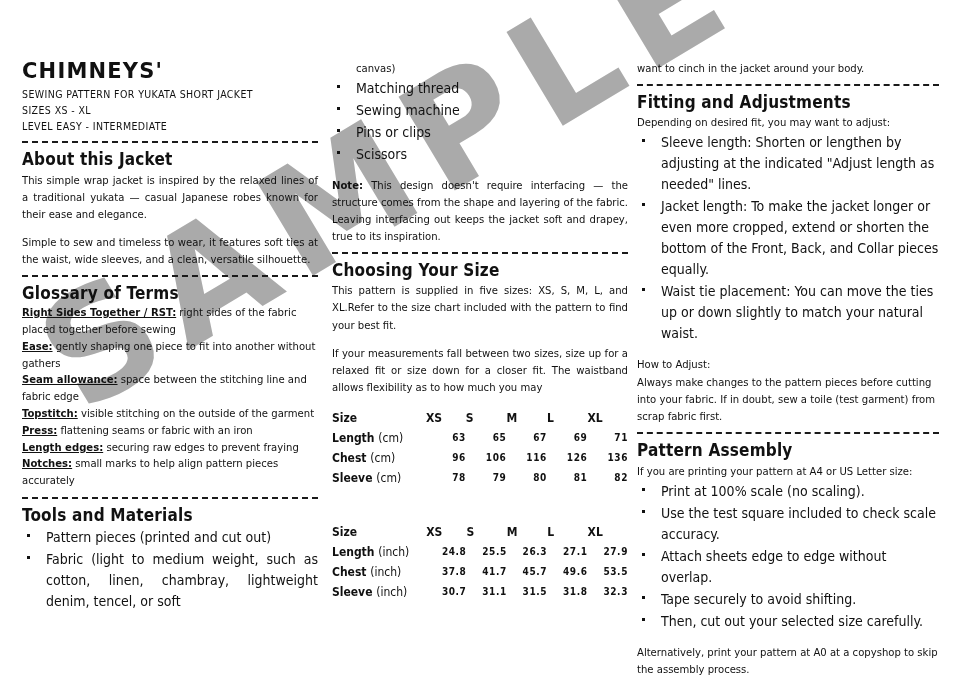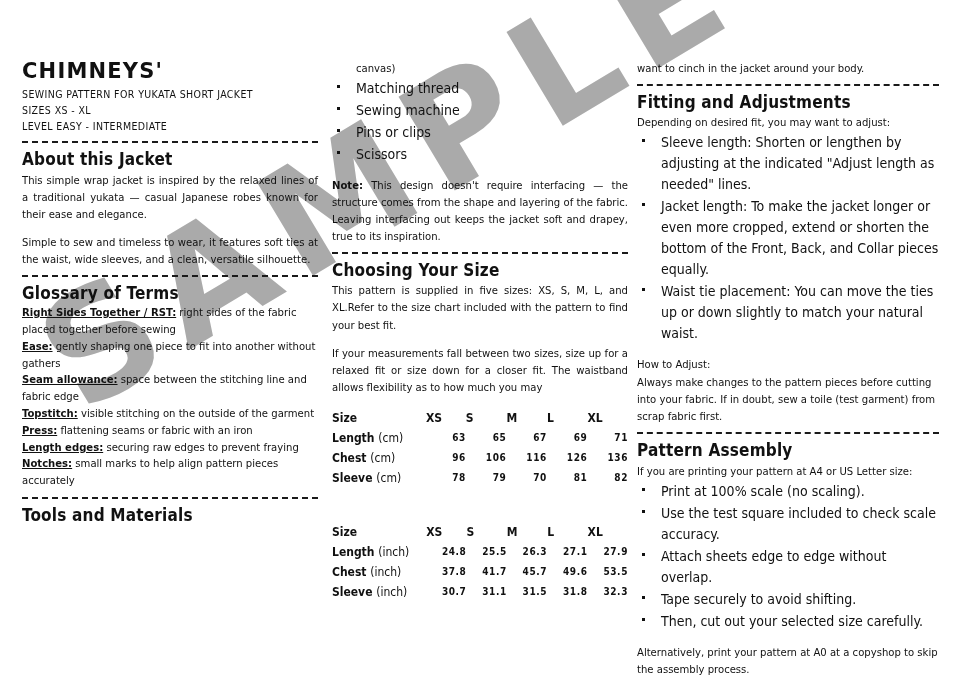--- a/index.html
+++ b/index.html
@@ -184,20 +184,24 @@
           <div class="g"><span class="u strong">Seam allowance:</span><span> space between the stitching line and fabric edge</span></div>
           <div class="g"><span class="u strong">Topstitch:</span><span> visible stitching on the outside of the garment</span></div>
           <div class="g"><span class="u strong">Press:</span><span> flattening seams or fabric with an iron</span></div>
           <div class="g"><span class="u strong">Length edges:</span><span> securing raw edges to prevent fraying</span></div>
           <div class="g"><span class="u strong">Notches:</span><span> small marks to help align pattern pieces accurately</span></div>
         </div>
 
       <hr class="dash">
 
       <h2 class="sec">Tools and Materials</h2>
+      <ul class="bullets" id="tools-list-1">
+          <li class="just">Pattern pieces (printed and cut out)</li>
+          <li class="just">Fabric (light to medium weight, such as cotton, linen, chambray, lightweight denim, tencel, or soft</li>
+        </ul>
 
     </div>
 
     <div class="col" id="col2">
 
       <p class="body nojust" style="padding-left:24px;margin-bottom:1px;">canvas)</p>
       <ul class="bullets" id="tools-list-2">
           <li>Matching thread</li>
           <li>Sewing machine</li>
           <li>Pins or clips</li>
@@ -247,21 +251,21 @@
               <td class="val">96</td>
               <td class="val">106</td>
               <td class="val">116</td>
               <td class="val">126</td>
               <td class="val">136</td>
             </tr>
             <tr>
               <td class="rowlabel"><span>Sleeve </span><span class="unit">(cm)</span></td>
               <td class="val">78</td>
               <td class="val">79</td>
-              <td class="val">70</td>
+              <td class="val">80</td>
               <td class="val">81</td>
               <td class="val">82</td>
             </tr>
           </tbody>
       </table>
 
       <div style="height:22px"></div>
 
       <table class="sizes" id="size-table-inch">
         <colgroup>

